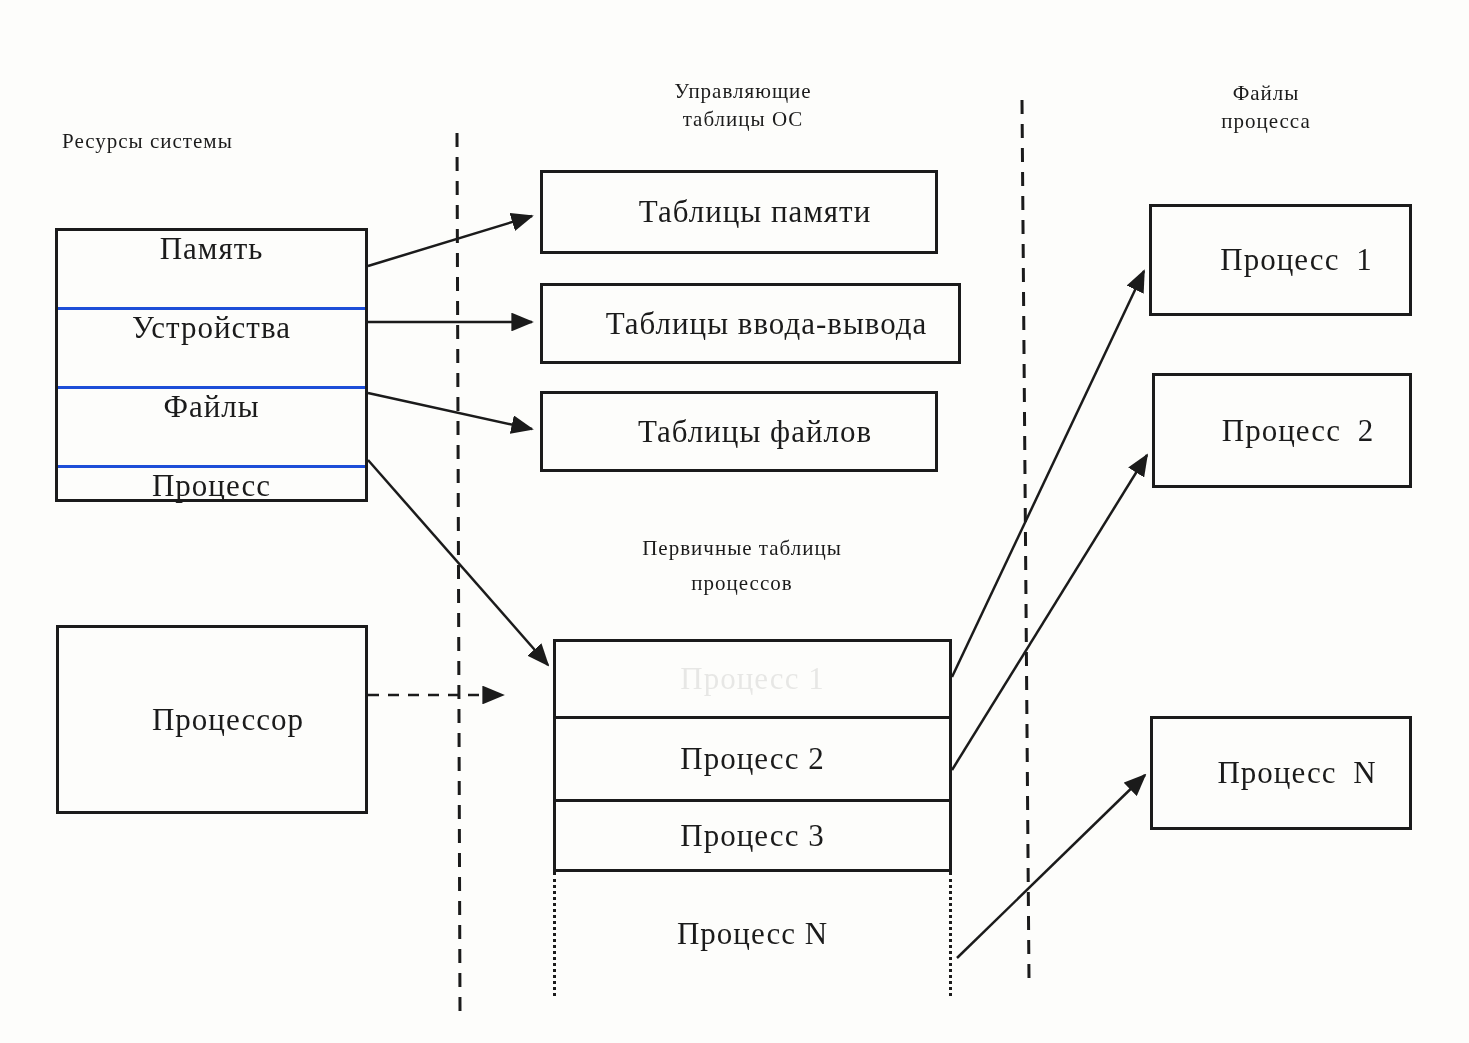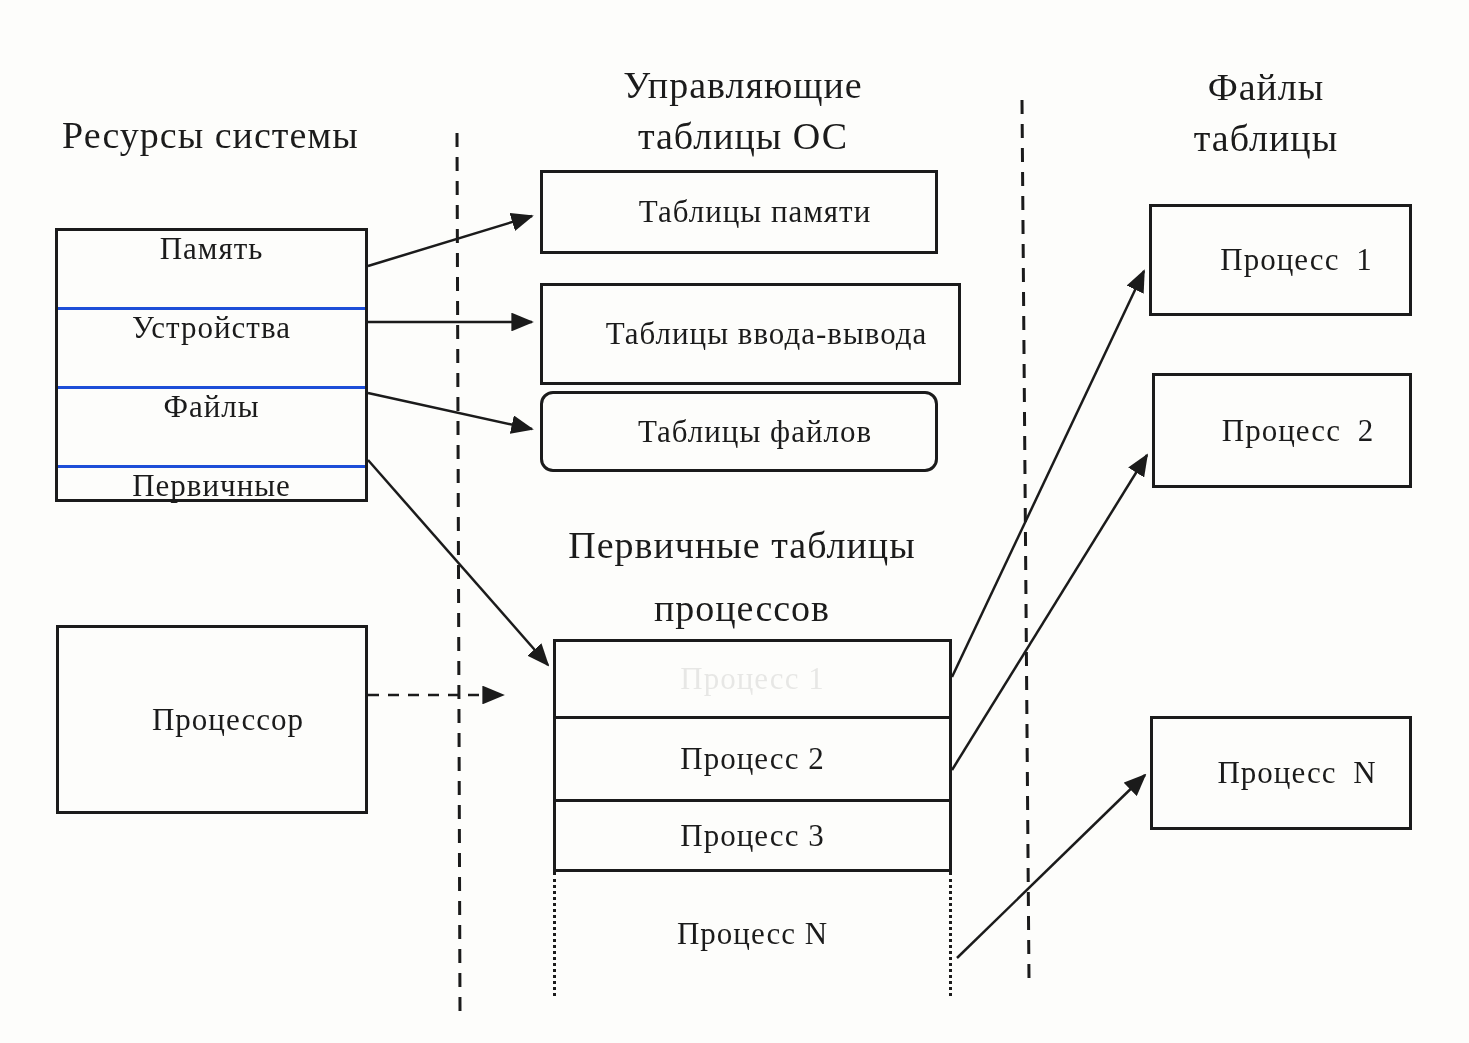--- a/index.html
+++ b/index.html
@@ -11,25 +11,26 @@
     position: relative;
     width: 1469px;
     height: 1043px;
     background: #fdfdfb;
     font-family: "Liberation Serif", "DejaVu Serif", serif;
     color: #1b1b1b;
     overflow: hidden;
   }
   .hdr {
     position: absolute;
-    font-size: 38px;
+    font-size: 21px;
     line-height: 1.35;
     text-align: center;
     letter-spacing: 1px;
     white-space: nowrap;
+    margin-top: 17px;
   }
   .box {
     position: absolute;
     border: 3px solid #1b1b1b;
     background: #fdfdfb;
     display: flex;
     align-items: center;
     justify-content: center;
     font-size: 31px;
     letter-spacing: 1px;
@@ -101,54 +102,54 @@
 
   <div class="hdr" style="left:62px; top:110px; text-align:left;">Ресурсы системы</div>
 
   <div class="hdr" style="left:543px; top:60px; width:400px;">
     <div>Управляющие</div>
     <div>таблицы ОС</div>
   </div>
 
   <div class="hdr" style="left:1116px; top:62px; width:300px;">
     <div>Файлы</div>
-    <div>таблицы</div>
+    <div>процесса</div>
   </div>
 
   <div class="hdr" style="left:542px; top:514px; width:400px; line-height:1.65;">
     <div>Первичные таблицы</div>
     <div>процессов</div>
   </div>
 
   <div id="resource-stack">
     <div class="res-row">
       <span>Память</span>
     </div>
     <div class="res-row">
       <span>Устройства</span>
     </div>
     <div class="res-row">
       <span>Файлы</span>
     </div>
     <div class="res-row">
-      <span>Первичные</span>
+      <span>Процесс</span>
     </div>
   </div>
 
   <div class="box" style="left:56px; top:625px; width:312px; height:189px;">
     <span>Процессор</span>
   </div>
 
   <div class="box" style="left:540px; top:170px; width:398px; height:84px;">
     <span>Таблицы памяти</span>
   </div>
-  <div class="box" style="left:540px; top:283px; width:421px; height:102px;">
+  <div class="box" style="left:540px; top:283px; width:421px; height:81px;">
     <span>Таблицы ввода-вывода</span>
   </div>
-  <div class="box" style="left:540px; top:391px; width:398px; height:81px;border-radius:13px;">
+  <div class="box" style="left:540px; top:391px; width:398px; height:81px;">
     <span>Таблицы файлов</span>
   </div>
 
   <div id="process-table">
     <div class="pt-row faded" style="height:80px;">
       <span>Процесс 1</span>
     </div>
     <div class="pt-row" style="height:83px;">
       <span>Процесс 2</span>
     </div>

